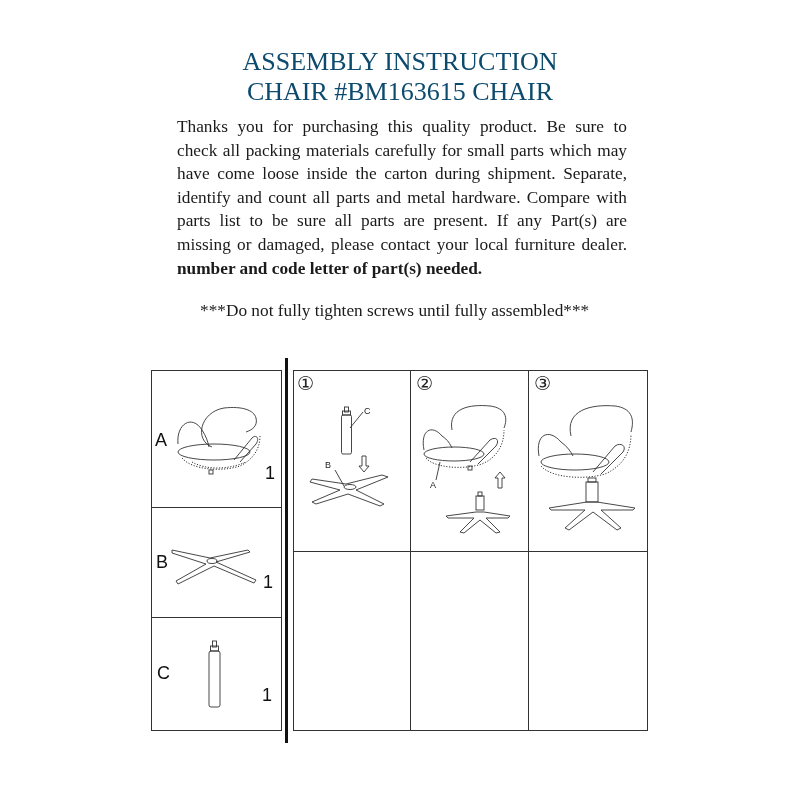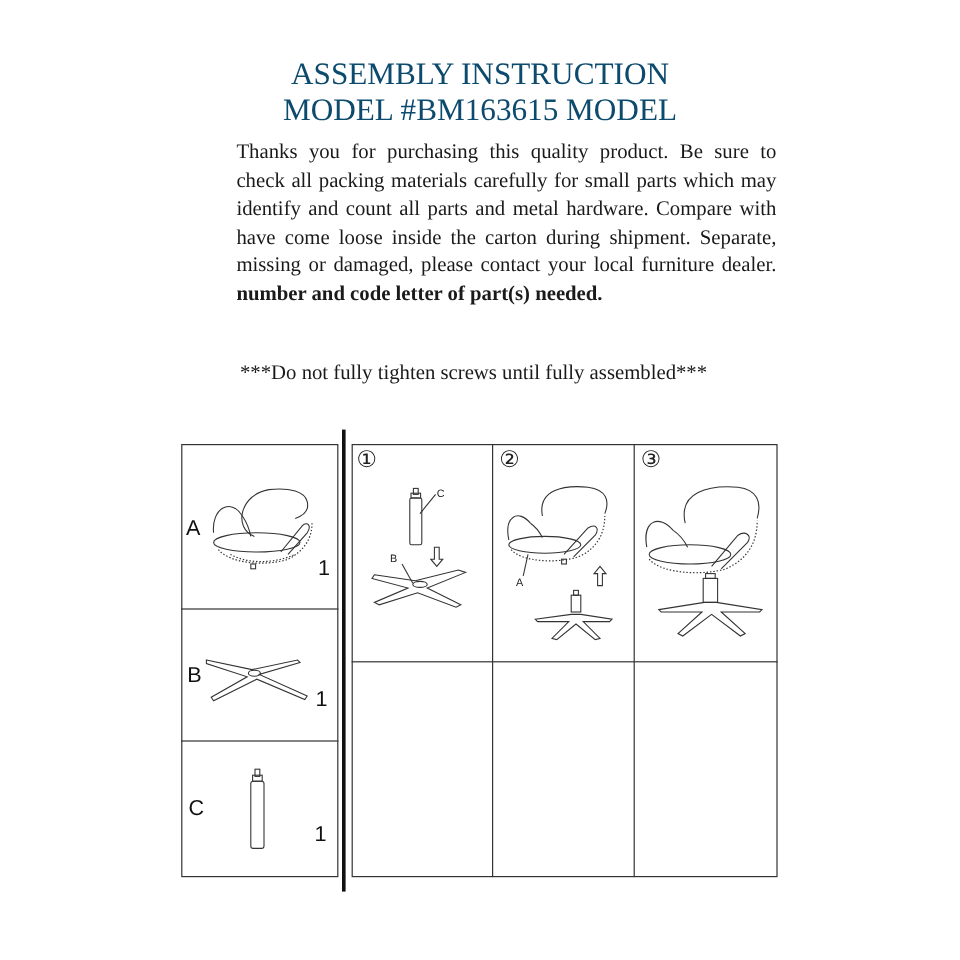--- a/index.html
+++ b/index.html
@@ -7,21 +7,21 @@
   .title {
     position: absolute; left: 0; width: 800px; text-align: center;
     font-family: "Liberation Serif", serif; font-size: 26px; color: #0c4a6e;
     letter-spacing: 0px;
   }
   #title1 { top: 47px; }
   #title2 { top: 77px; }
   .para {
     position: absolute; left: 177px; width: 450px;
     font-family: "Liberation Serif", serif; font-size: 17.3px; line-height: 23.6px;
-    color: #1a1a1a; text-align: justify; top: 115px; margin-left: 20px;
+    color: #1a1a1a; text-align: justify; top: 115px;
   }
   .para .line { display: block; text-align: justify; text-align-last: justify; white-space: nowrap; height: 23.6px; }
   .para .line.last { text-align-last: left; font-weight: bold; }
   .warning {
     position: absolute; left: 200px; top: 301px;
     font-family: "Liberation Serif", serif; font-size: 17.3px; color: #1a1a1a;
   }
   .box { position: absolute; border: 1.3px solid #333; box-sizing: border-box; }
   .vline { position: absolute; background: #333; }
   .hline { position: absolute; background: #333; }
@@ -31,27 +31,28 @@
   .stepnum { position: absolute; font-family: "DejaVu Sans", sans-serif; font-size: 19px; color: #222; }
   svg.art { position: absolute; overflow: visible; }
   svg.art * { fill: none; stroke: #333; stroke-width: 0.9; }
   svg.art .dot { stroke-dasharray: 1.2 1.6; stroke-width: 1; }
   svg.art text { fill: #222; stroke: none; font-family: "Liberation Sans", sans-serif; font-size: 9px; }
 </style>
 </head>
 <body>
 
 <div id="title1" class="title">ASSEMBLY INSTRUCTION</div>
-<div id="title2" class="title">MODEL #BM163615 MODEL</div>
+<div id="title2" class="title">CHAIR #BM163615 CHAIR</div>
 
 <div class="para">
   <span class="line">Thanks you for purchasing this quality product. Be sure to</span>
   <span class="line">check all packing materials carefully for small parts which may</span>
+  <span class="line">have come loose inside the carton during shipment. Separate,</span>
   <span class="line">identify and count all parts and metal hardware. Compare with</span>
-  <span class="line">have come loose inside the carton during shipment. Separate,</span>
+  <span class="line">parts list to be sure all parts are present. If any Part(s) are</span>
   <span class="line">missing or damaged, please contact your local furniture dealer.</span>
   <span class="line last">number and code letter of part(s) needed.</span>
 </div>
 <div class="warning">***Do not fully tighten screws until fully assembled***</div>
 
 <div class="box" style="left:151px; top:370px; width:131px; height:361px;"></div>
 <div class="hline" style="left:151px; top:507px; width:131px; height:1.3px;"></div>
 <div class="hline" style="left:151px; top:617px; width:131px; height:1.3px;"></div>
 
 <div>

